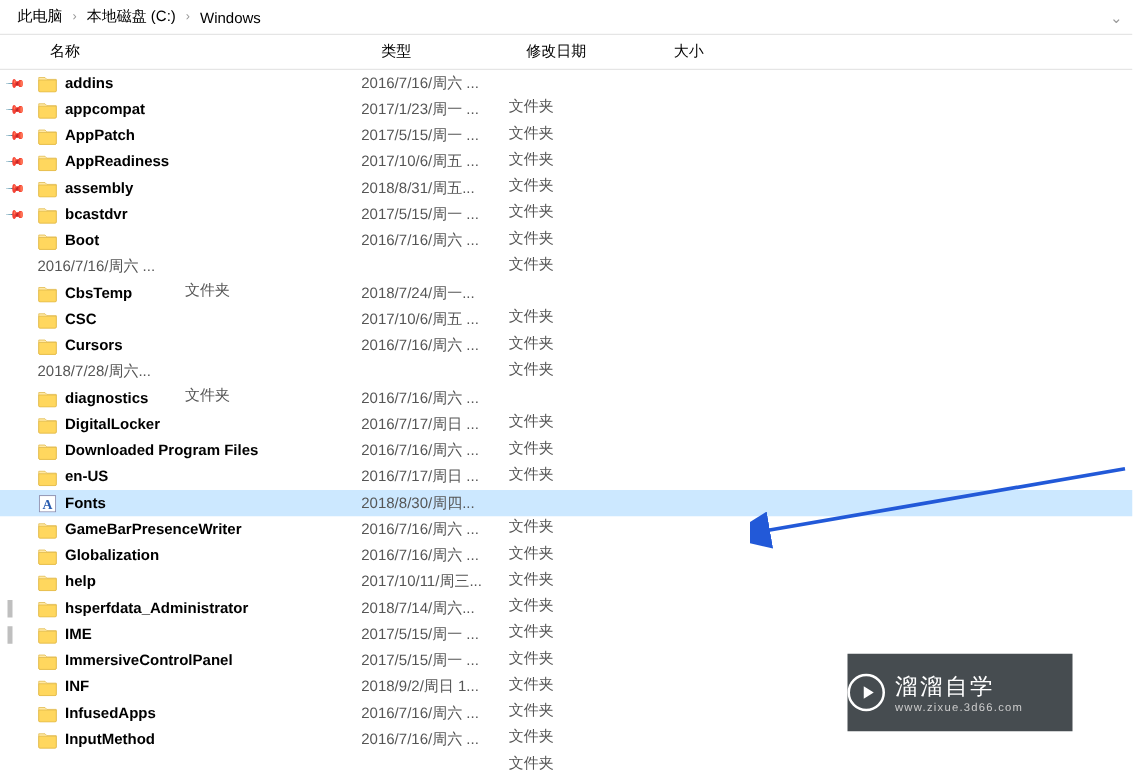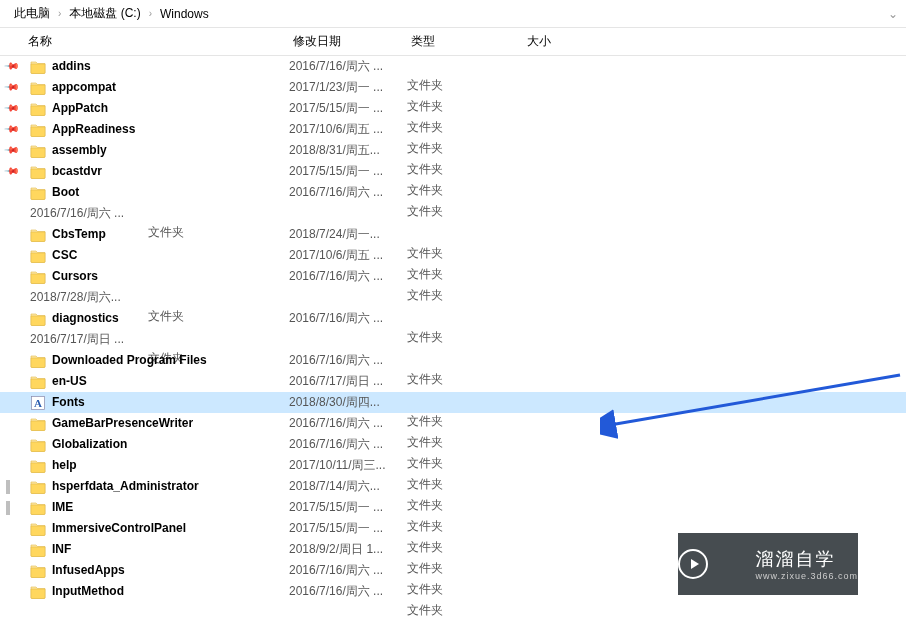--- a/index.html
+++ b/index.html
@@ -3,21 +3,21 @@
 <meta charset="utf-8">
 <style>
   * { box-sizing: border-box; margin: 0; padding: 0; }
   body { font-family: "Microsoft YaHei", "Segoe UI", sans-serif; font-size: 12px; color: #000; background: #fff; width: 906px; height: 620px; overflow: hidden; position: relative; }
   
   .breadcrumb { height: 28px; display: flex; align-items: center; padding: 0 10px; border-bottom: 1px solid #e5e5e5; position: relative; }
   .breadcrumb .crumb { display: flex; align-items: center; cursor: pointer; padding: 0 4px; }
   .breadcrumb .sep { color: #999; margin: 0 4px; font-size: 10px; }
   .breadcrumb .expand { position: absolute; right: 8px; color: #999; cursor: pointer; }
   
-  .header-row { display: flex; height: 28px; align-items: center; border-bottom: 1px solid #e5e5e5; padding-left: 22px; }
+  .header-row { display: flex; height: 28px; align-items: center; border-bottom: 1px solid #e5e5e5; padding-left: 34px; }
   .header-col { display: flex; align-items: center; height: 100%; border-right: 1px solid transparent; padding-left: 6px; cursor: pointer; }
   .col-name { width: 265px; }
   .col-date { width: 118px; }
   .col-type { width: 116px; }
   .col-size { width: 80px; }
   
   .file-list { padding-left: 0px; }
   .file-row { display: flex; align-items: center; height: 21px; padding-left: 30px; cursor: pointer; position: relative; }
   .file-row.selected { background: #cce8ff; }
   .file-row .pin { position: absolute; left: 6px; color: #777; font-size: 10px; transform: rotate(45deg); }
@@ -25,43 +25,43 @@
   .folder-icon svg { width: 16px; height: 14px; }
   .font-icon svg { width: 14px; height: 14px; }
   .grey-bar { position:absolute; left:6px; width:4px; height:14px; background:#bfbfbf; }
   .cell-name { width: 259px; white-space: nowrap; overflow: hidden; text-overflow: ellipsis; display:flex; font-weight:bold;}
   .cell-date { width: 118px; color: #555; white-space: nowrap; overflow: hidden; text-overflow: ellipsis; }
   .cell-type { width: 116px; color: #555; margin-top: 37px; }
   .cell-size { width: 80px; color: #555; }
   
   .arrow { position: absolute; top: 370px; left: 600px; pointer-events: none; }
   
-  .watermark { position: absolute; right: 48px; bottom: 25px; width: 180px; height: 62px; background: #464c50; display: flex; align-items: center; justify-content: space-between; color: #fff; }
+  .watermark { position: absolute; right: 48px; bottom: 35px; width: 180px; height: 62px; background: #464c50; display: flex; align-items: center; justify-content: flex-start; color: #fff; }
   .watermark .play { width: 30px; height: 30px; border: 2px solid #fff; border-radius: 50%; display:flex; align-items:center; justify-content:center; margin-right:8px;}
   .watermark .play::after { content:""; border-left:8px solid #fff; border-top:5px solid transparent; border-bottom:5px solid transparent; margin-left:3px;}
   .watermark .txt { display:flex; flex-direction:column; }
   .watermark .txt .big { font-size:18px; letter-spacing:2px; }
   .watermark .txt .small { font-size:9px; letter-spacing:1px; color:#ccc; }
 </style>
 </head>
 <body>
 
 <div class="breadcrumb">
   <span class="crumb">此电脑</span>
   <span class="sep">›</span>
   <span class="crumb">本地磁盘 (C:)</span>
   <span class="sep">›</span>
   <span class="crumb">Windows</span>
   <span class="expand">⌄</span>
 </div>
 
 <div class="header-row">
   <div class="header-col col-name">名称</div>
+  <div class="header-col col-type">类型</div>
   <div class="header-col col-date">修改日期</div>
-  <div class="header-col col-type">类型</div>
   <div class="header-col col-size">大小</div>
 </div>
 
 <div class="file-list" id="file-list">
     <div class="file-row">
       <span class="pin">📌</span>
       <div class="cell-name">
         <span class="icon folder-icon">
           <svg viewBox="0 0 16 14">
             <path d="M1 2h5l1.5 1.5H15v9a1 1 0 0 1-1 1H2a1 1 0 0 1-1-1z" fill="#ffe9a6" stroke="#e0b84a" stroke-width="0.6"></path>
@@ -223,20 +223,29 @@
             <path d="M1 4h14v8.5a1 1 0 0 1-1 1H2a1 1 0 0 1-1-1z" fill="#ffd75e" stroke="#e0b84a" stroke-width="0.6"></path>
           </svg>
         </span>
         <span>diagnostics</span>
       </div>
       <div class="cell-date">2016/7/16/周六 ...</div>
       <div class="cell-type">文件夹</div>
       <div class="cell-size"></div>
     </div>
     <div class="file-row">
+      <div class="cell-name">
+        <span class="icon folder-icon">
+          <svg viewBox="0 0 16 14">
+            <path d="M1 2h5l1.5 1.5H15v9a1 1 0 0 1-1 1H2a1 1 0 0 1-1-1z" fill="#ffe9a6" stroke="#e0b84a" stroke-width="0.6"></path>
+            <path d="M1 4h14v8.5a1 1 0 0 1-1 1H2a1 1 0 0 1-1-1z" fill="#ffd75e" stroke="#e0b84a" stroke-width="0.6"></path>
+          </svg>
+        </span>
+        <span>DigitalLocker</span>
+      </div>
       <div class="cell-date">2016/7/17/周日 ...</div>
       <div class="cell-type">文件夹</div>
       <div class="cell-size"></div>
     </div>
     <div class="file-row">
       <div class="cell-name">
         <span class="icon folder-icon">
           <svg viewBox="0 0 16 14">
             <path d="M1 2h5l1.5 1.5H15v9a1 1 0 0 1-1 1H2a1 1 0 0 1-1-1z" fill="#ffe9a6" stroke="#e0b84a" stroke-width="0.6"></path>
             <path d="M1 4h14v8.5a1 1 0 0 1-1 1H2a1 1 0 0 1-1-1z" fill="#ffd75e" stroke="#e0b84a" stroke-width="0.6"></path>

